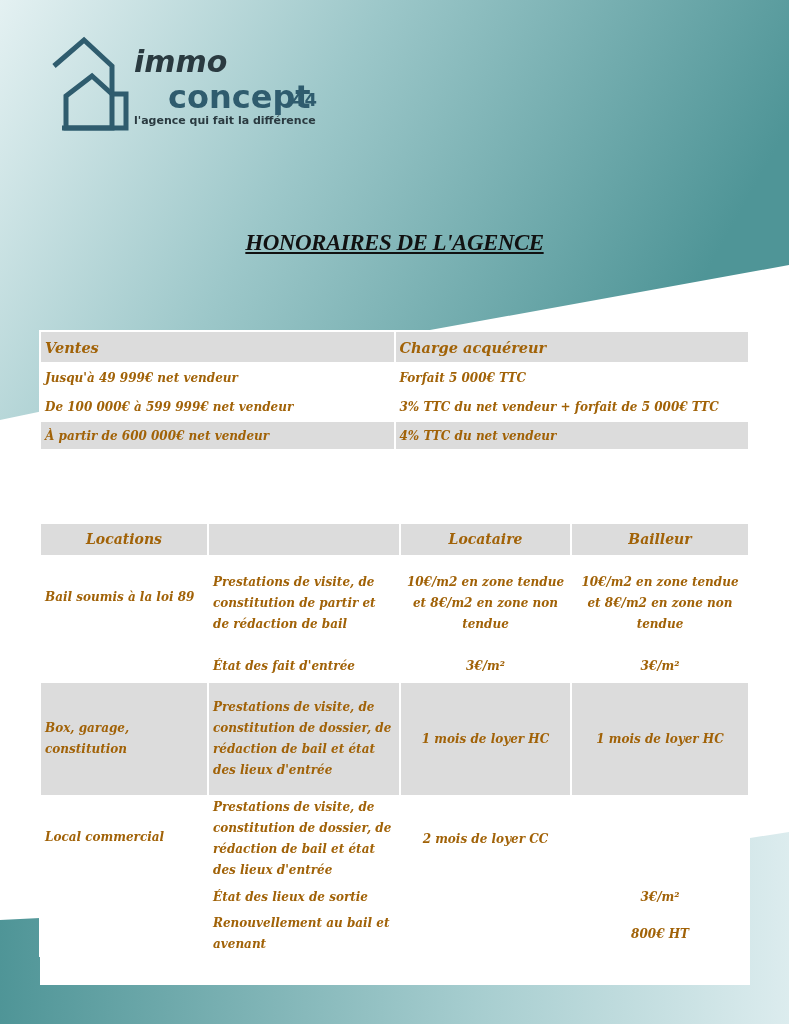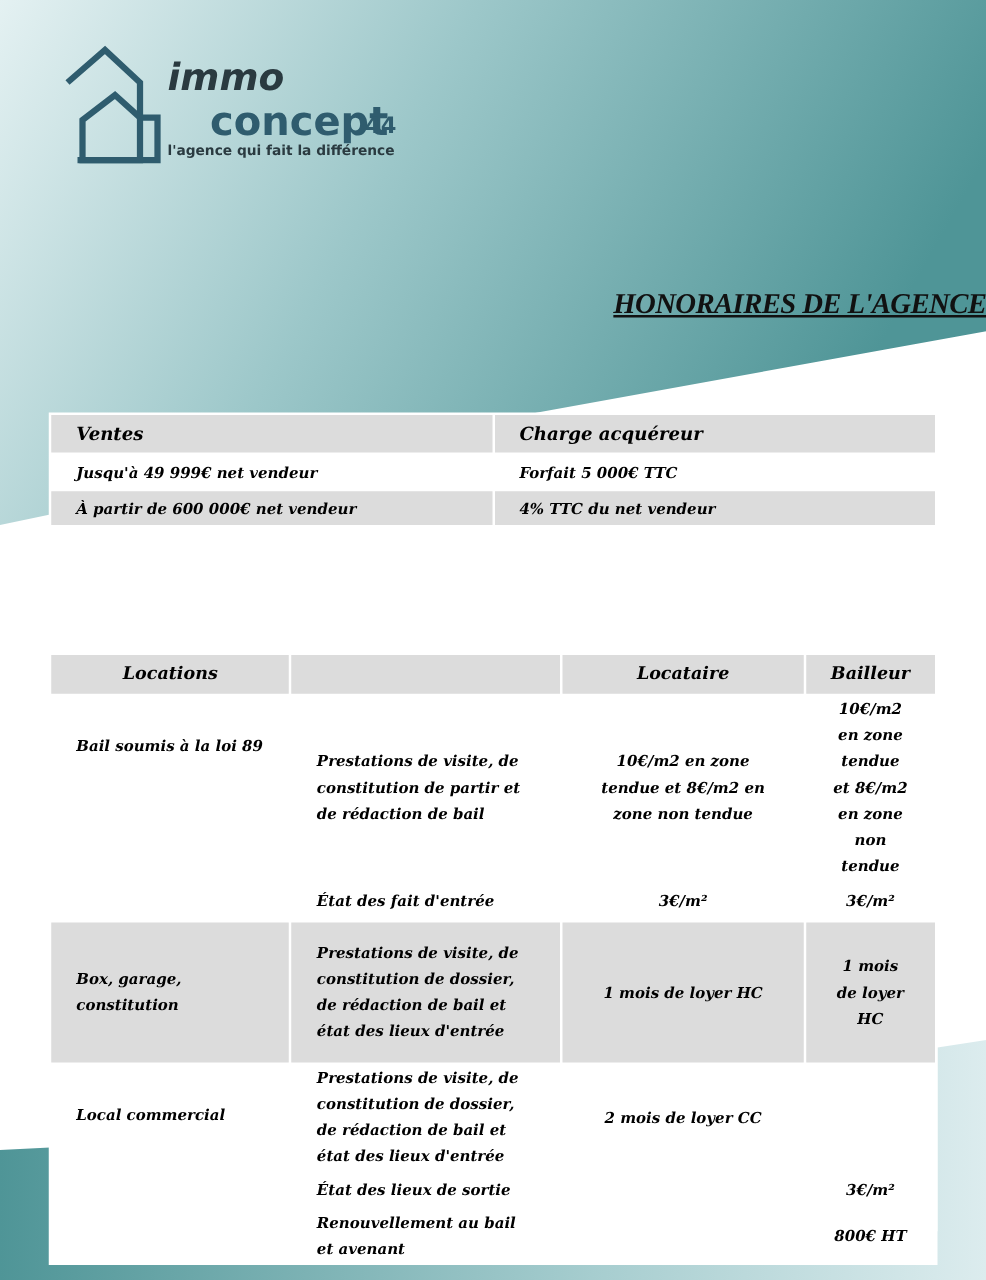--- a/index.html
+++ b/index.html
@@ -1,24 +1,24 @@
 <!DOCTYPE html>
 <html><head>
 <meta charset="utf-8">
 <style>
   html, body { margin:0; padding:0; }
   body { width:789px; height:1024px; position:relative; overflow:hidden; background:#ffffff;
          font-family: "DejaVu Serif", "Liberation Serif", serif; color:#222; }
   .bg { position:absolute; inset:0; z-index:0; }
   .logo { position:absolute; left:50px; top:36px; z-index:2;font-weight:bold; }
-  .title { position:absolute; left:0; width:789px; top:230px; text-align:right; z-index:2;
+  .title { position:absolute; left:0; width:789px; top:230px; text-align:center; z-index:2;
            font-family:"Liberation Serif", serif; font-weight:bold; font-style:italic; font-size:23px;
            text-decoration:underline; letter-spacing:-0.5px; color:#111; }
   table { border-collapse:separate; border-spacing:2px; position:absolute; z-index:2; }
-  td { font-style:italic; font-weight:bold; font-size:12px; color:#000000; padding:0 20px; }
+  td { font-style:italic; font-weight:bold; font-size:12px; color:#a16207; padding:0 4px; }
   .ventes { left:39px; top:330px; width:711px; background:#fff; }
   .ventes td { height:27px; }
   .ventes .hdr td { font-size:14.5px; height:30px; }
   .gray td { background:#dcdcdc; }
   .loc { left:39px; top:522px; width:711px; background:#fff; }
   .loc td { line-height:21px; vertical-align:middle; }
   .loc .hdr td { background:#dcdcdc; text-align:center; font-size:14px; height:31px; }
   .c { text-align:center; }
 </style>
 </head>
@@ -56,20 +56,24 @@
 
 <table class="ventes">
   <tbody>
       <tr class="hdr gray">
     <td style="width:50%">Ventes</td>
     <td>Charge acquéreur</td>
   </tr>
   <tr>
     <td>Jusqu'à 49 999€ net vendeur</td>
     <td>Forfait 5 000€ TTC</td>
+  </tr>
+  <tr>
+    <td>De 100 000€ à 599 999€ net vendeur</td>
+    <td>3% TTC du net vendeur + forfait de 5 000€ TTC</td>
   </tr>
   <tr class="gray">
     <td>À partir de 600 000€ net vendeur</td>
     <td>4% TTC du net vendeur</td>
   </tr>
 </tbody>
   </table>
 
 <table class="loc">
   <tbody>

